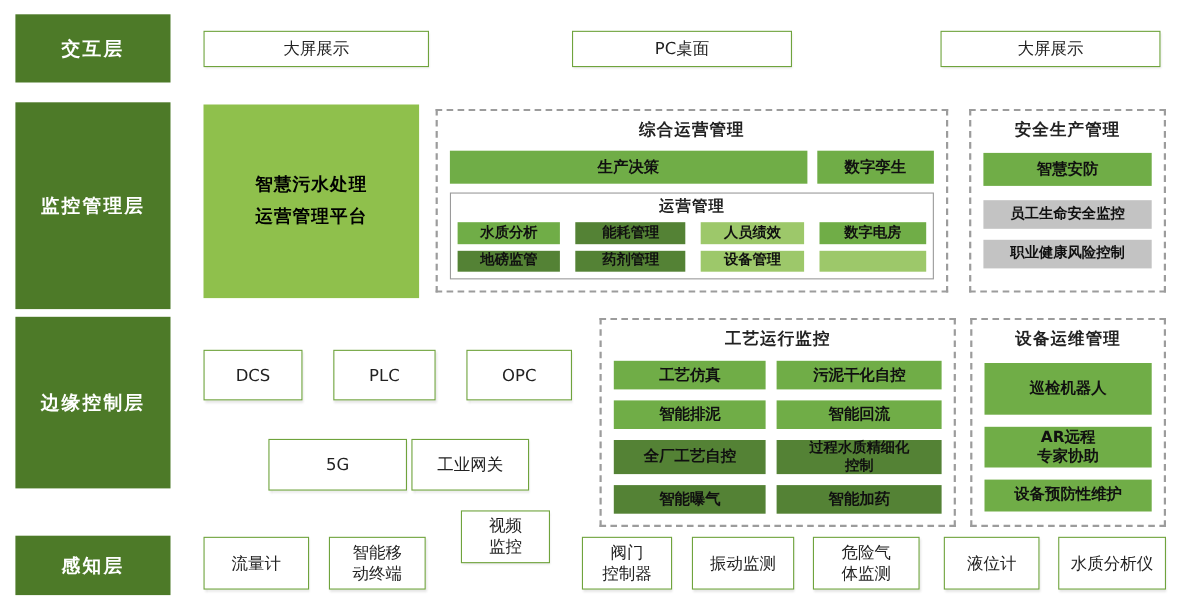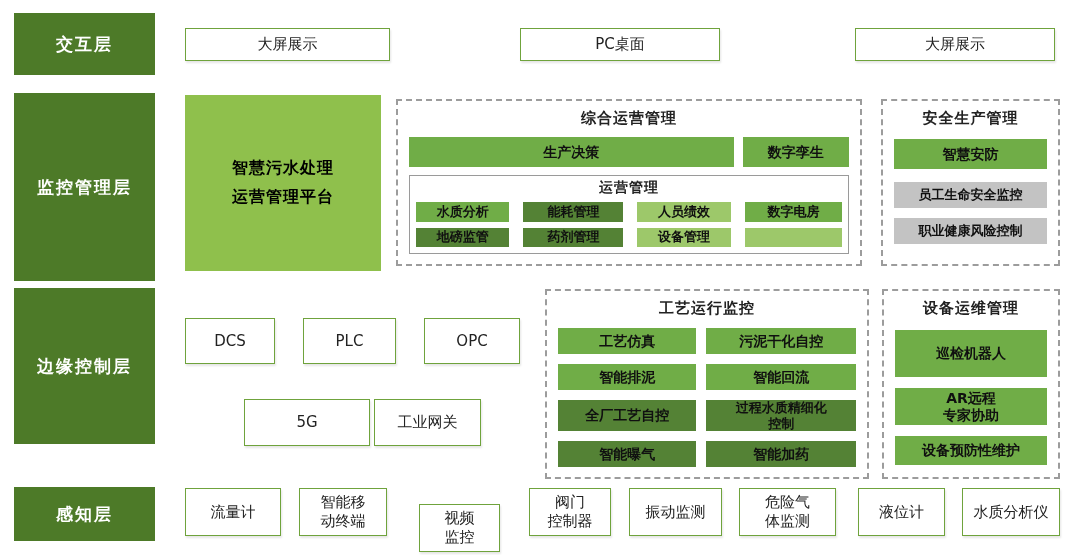--- a/index.html
+++ b/index.html
@@ -149,21 +149,21 @@
     <div class="sec-title">设备运维管理</div>
     <div class="bar mid" style="height:47px;margin:5px 0 11px">巡检机器人</div>
     <div class="bar mid" style="height:37px;margin-bottom:11px">AR远程
 专家协助</div>
     <div class="bar mid" style="height:29px">设备预防性维护</div>
   </div>
 
   <div class="white-box" style="left:185px;top:488px;width:96px;height:48px">流量计</div>
   <div class="white-box" style="left:299px;top:488px;width:88px;height:48px">智能移
 动终端</div>
-  <div class="white-box" style="left:419px;top:504px;width:81px;height:48px">视频
+  <div class="white-box" style="left:419px;top:464px;width:81px;height:48px">视频
 监控</div>
   <div class="white-box" style="left:529px;top:488px;width:82px;height:48px">阀门
 控制器</div>
   <div class="white-box" style="left:629px;top:488px;width:93px;height:48px">振动监测</div>
   <div class="white-box" style="left:739px;top:488px;width:97px;height:48px">危险气
 体监测</div>
   <div class="white-box" style="left:858px;top:488px;width:87px;height:48px">液位计</div>
   <div class="white-box" style="left:962px;top:488px;width:98px;height:48px">水质分析仪</div>
 
 </div>

